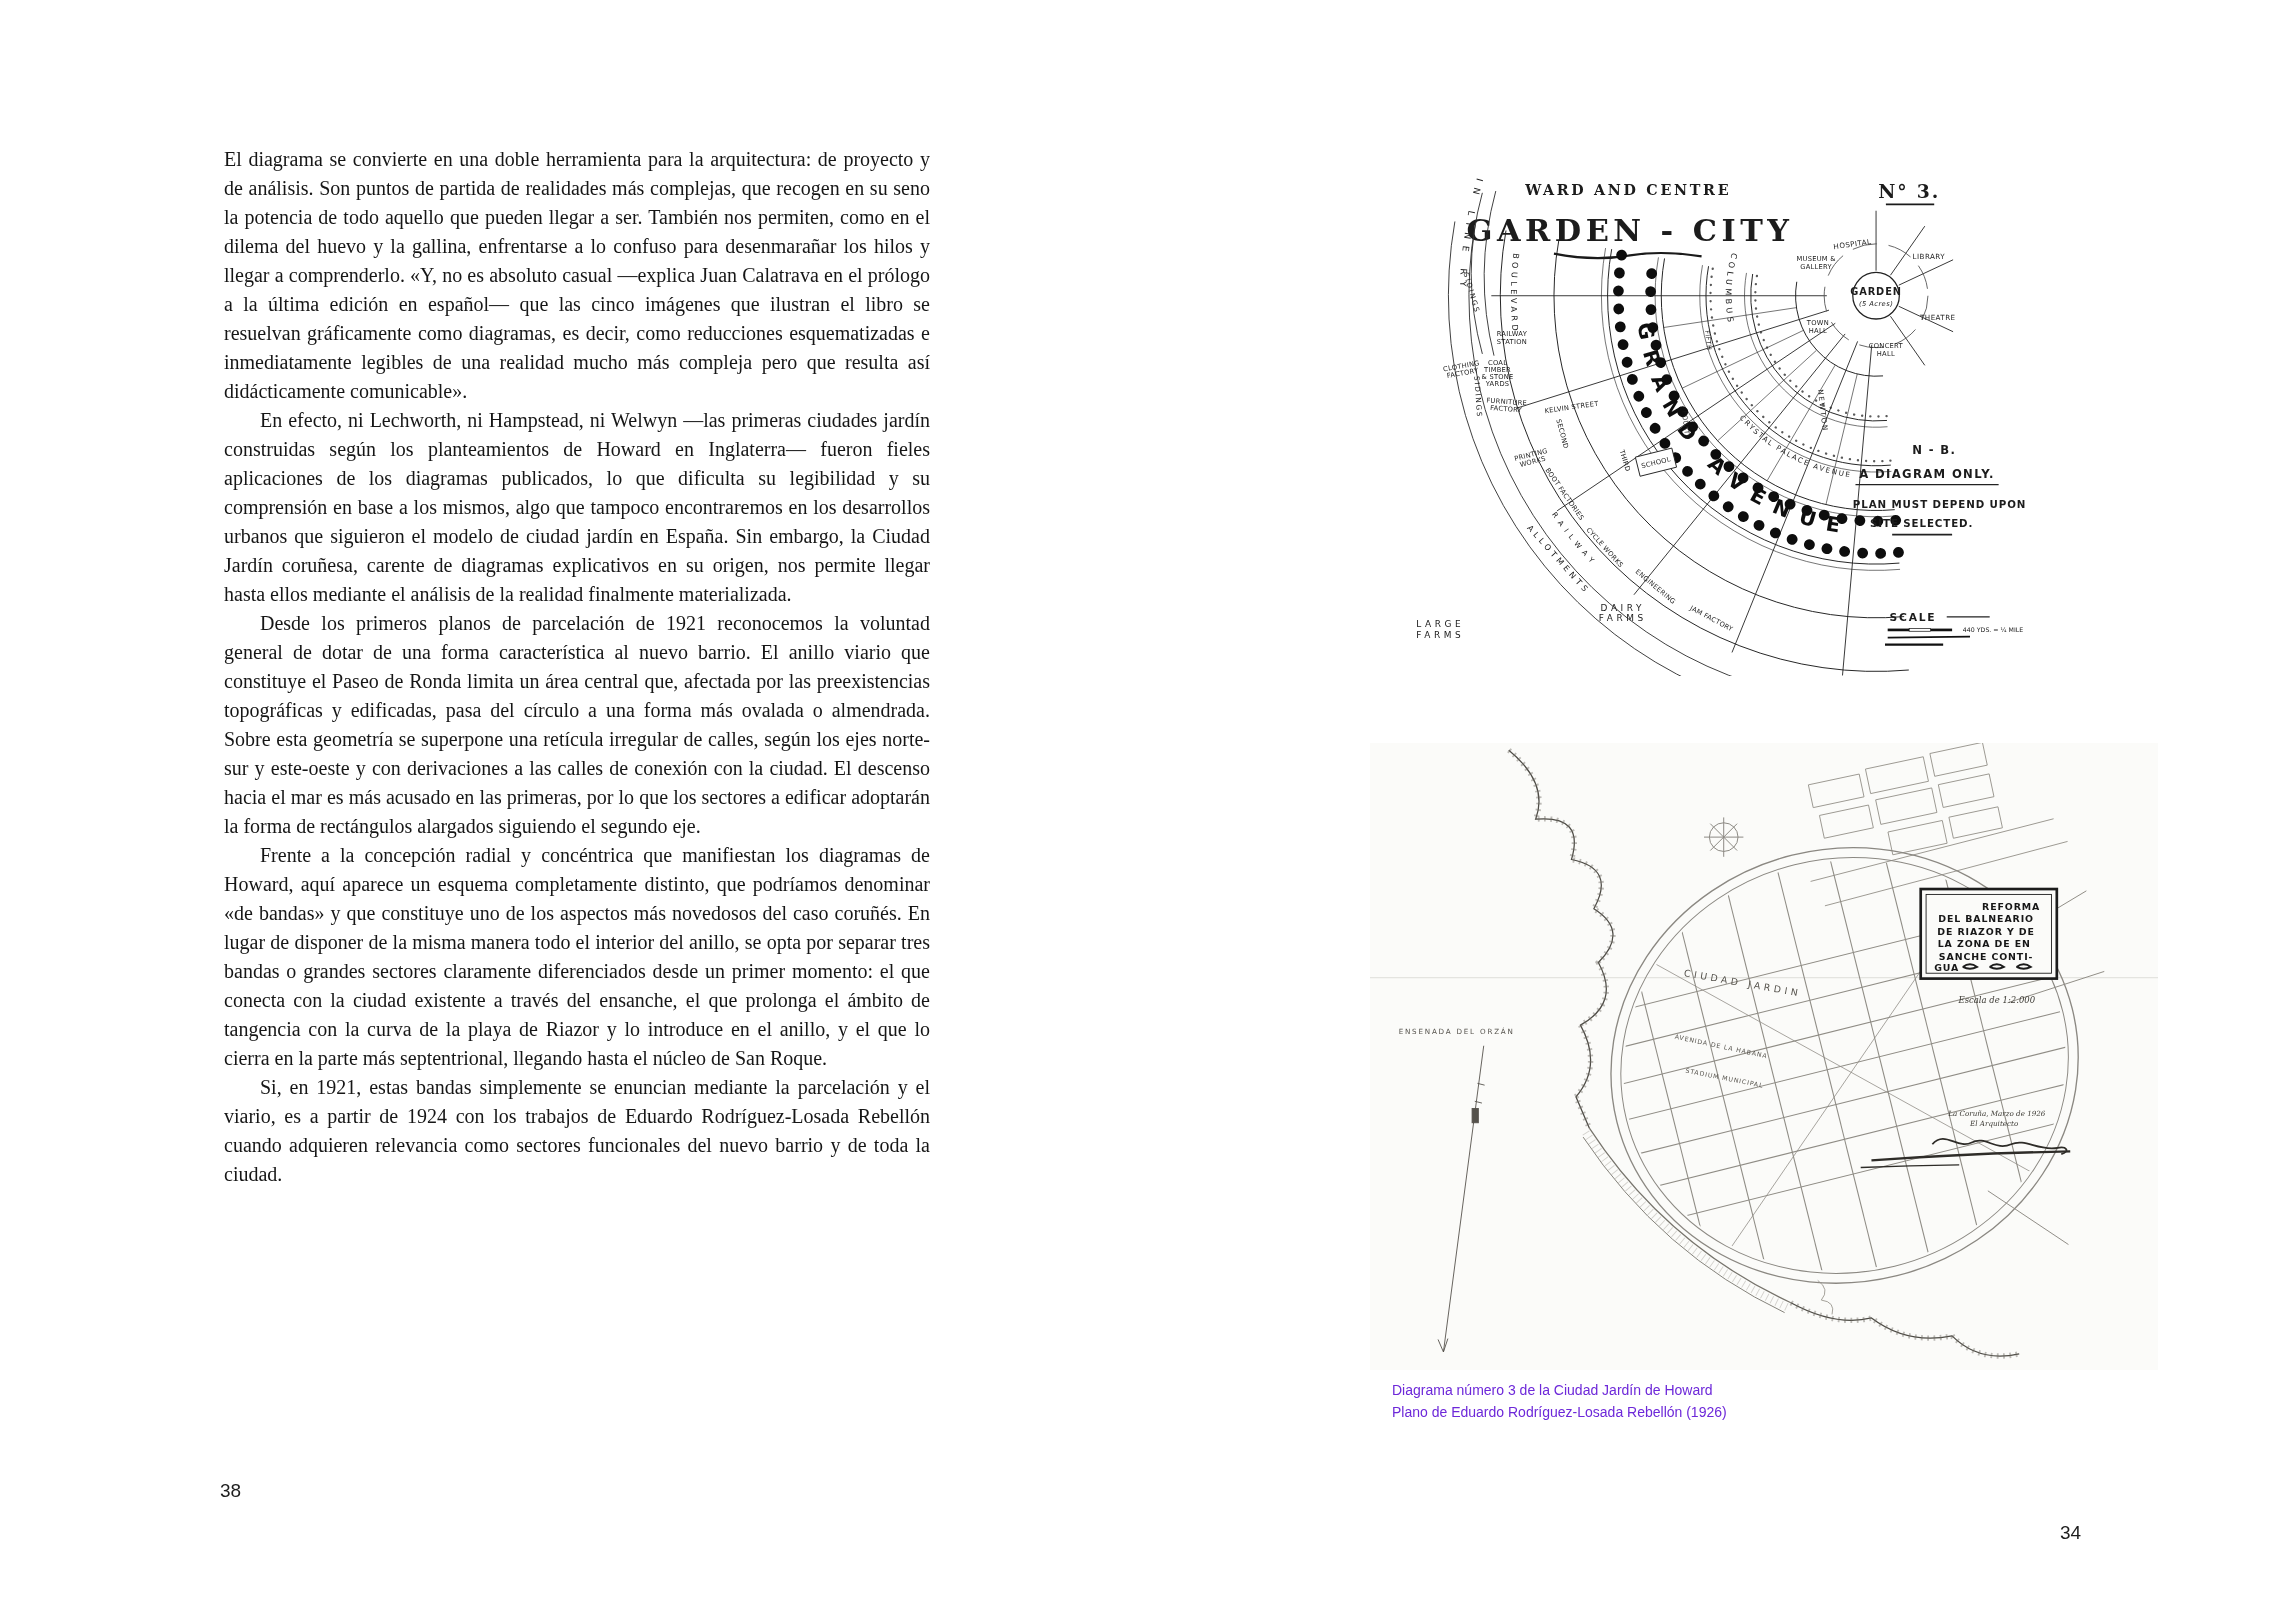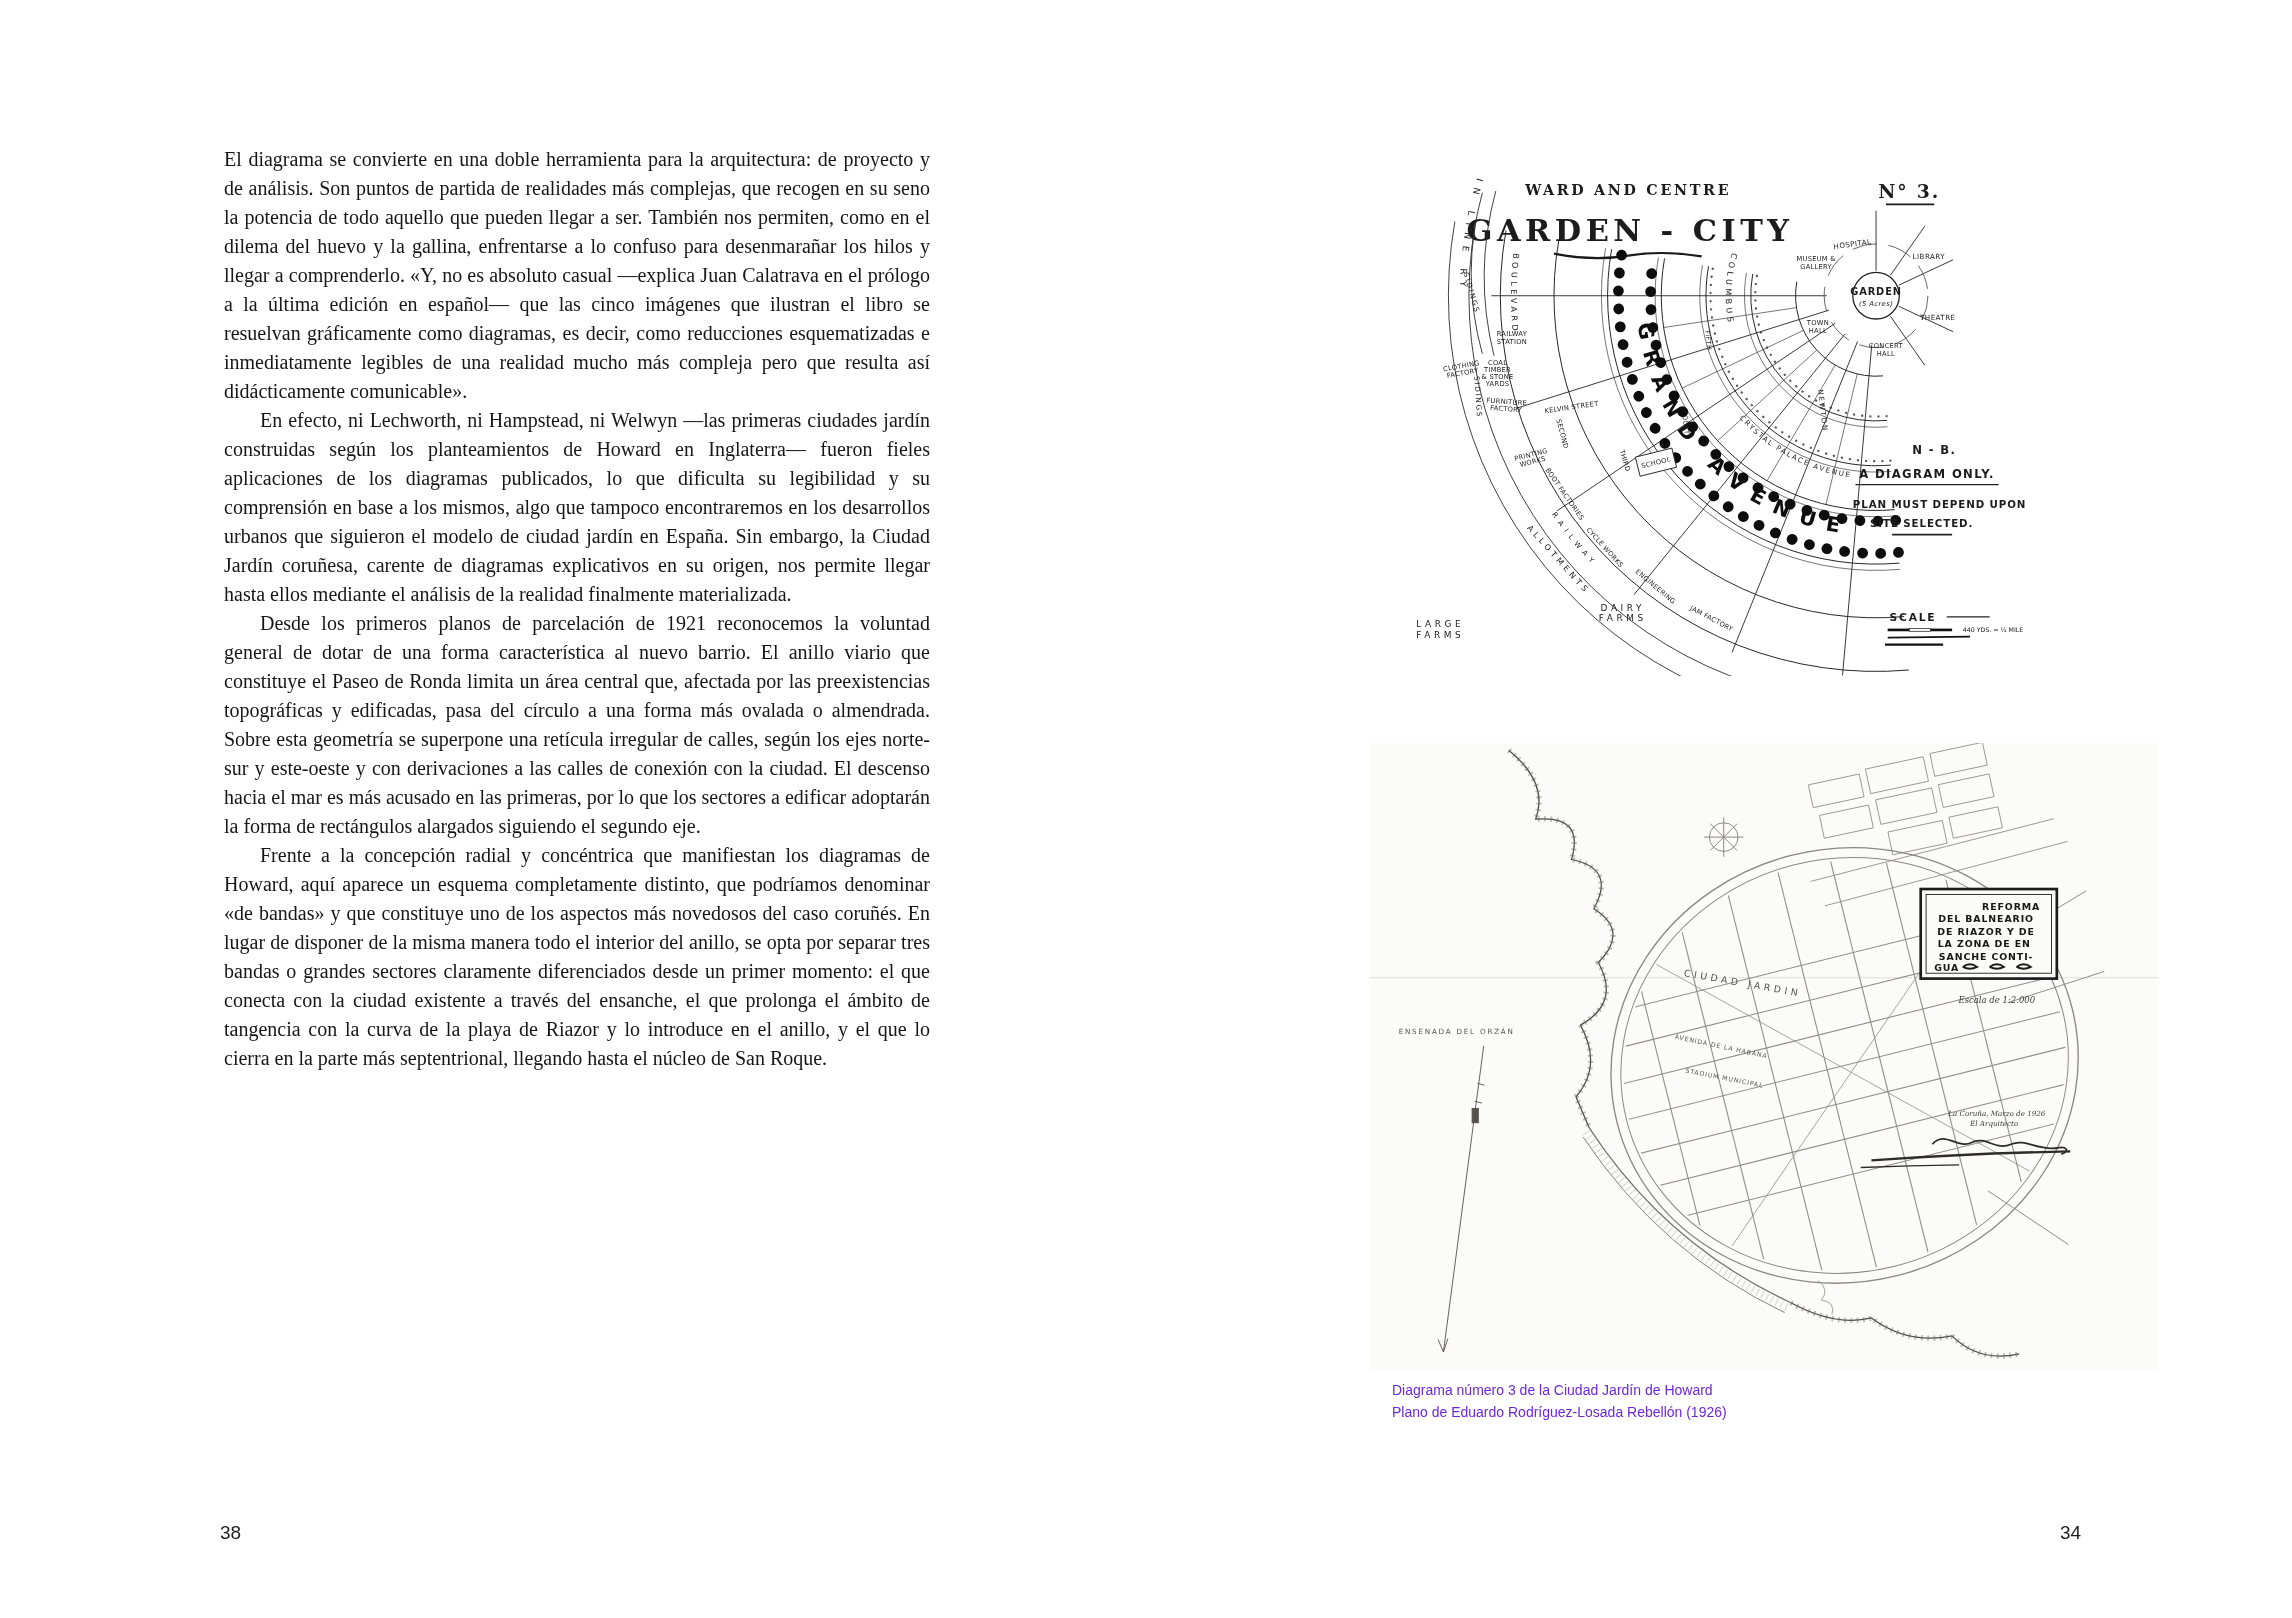--- a/index.html
+++ b/index.html
@@ -47,23 +47,24 @@
   .handsm{font-family:"DejaVu Serif",serif;font-style:italic;font-size:8px;fill:#3b3933;text-anchor:middle;}
 </style>
 </head>
 <body>
 
 <div class="abs" id="text-column">
   <p>El diagrama se convierte en una doble herramienta para la arquitectura: de proyecto y de análisis. Son puntos de partida de realidades más complejas, que recogen en su seno la potencia de todo aquello que pueden llegar a ser. También nos permiten, como en el dilema del huevo y la gallina, enfrentarse a lo confuso para desenmarañar los hilos y llegar a comprenderlo. «Y, no es absoluto casual —explica Juan Calatrava en el prólogo a la última edición en español— que las cinco imágenes que ilustran el libro se resuelvan gráficamente como diagramas, es decir, como reducciones esquematizadas e inmediatamente legibles de una realidad mucho más compleja pero que resulta así didácticamente comunicable».</p>
   <p class="ind">En efecto, ni Lechworth, ni Hampstead, ni Welwyn —las primeras ciudades jardín construidas según los planteamientos de Howard en Inglaterra— fueron fieles aplicaciones de los diagramas publicados, lo que dificulta su legibilidad y su comprensión en base a los mismos, algo que tampoco encontraremos en los desarrollos urbanos que siguieron el modelo de ciudad jardín en España. Sin embargo, la Ciudad Jardín coruñesa, carente de diagramas explicativos en su origen, nos permite llegar hasta ellos mediante el análisis de la realidad finalmente materializada.</p>
   <p class="ind">Desde los primeros planos de parcelación de 1921 reconocemos la voluntad general de dotar de una forma característica al nuevo barrio. El anillo viario que constituye el Paseo de Ronda limita un área central que, afectada por las preexistencias topográficas y edificadas, pasa del círculo a una forma más ovalada o almendrada. Sobre esta geometría se superpone una retícula irregular de calles, según los ejes norte-sur y este-oeste y con derivaciones a las calles de conexión con la ciudad. El descenso hacia el mar es más acusado en las primeras, por lo que los sectores a edificar adoptarán la forma de rectángulos alargados siguiendo el segundo eje.</p>
   <p class="ind">Frente a la concepción radial y concéntrica que manifiestan los diagramas de Howard, aquí aparece un esquema completamente distinto, que podríamos denominar «de bandas» y que constituye uno de los aspectos más novedosos del caso coruñés. En lugar de disponer de la misma manera todo el interior del anillo, se opta por separar tres bandas o grandes sectores claramente diferenciados desde un primer momento: el que conecta con la ciudad existente a través del ensanche, el que prolonga el ámbito de tangencia con la curva de la playa de Riazor y lo introduce en el anillo, y el que lo cierra en la parte más septentrional, llegando hasta el núcleo de San Roque.</p>
+  <p class="ind">Si, en 1921, estas bandas simplemente se enuncian mediante la parcelación y el viario, es a partir de 1924 con los trabajos de Eduardo Rodríguez-Losada Rebellón cuando adquieren relevancia como sectores funcionales del nuevo barrio y de toda la ciudad.</p>
 </div>
 
-<div class="abs pagenum" style="left:220px;top:1522px;text-align:right;">38</div>
+<div class="abs pagenum" style="left:220px;top:1480px;text-align:right;">38</div>
 <div class="abs pagenum" style="left:2060px;top:1522px;">34</div>
 
 <svg class="abs" style="left:1397px;top:166px;" width="806" height="510" viewBox="0 0 900 570">
   <defs>
     <path id="arcGrand" d="M 271.1 98.5 A 268 268 0 0 0 558.4 411.9"></path>
     <path id="arcColumbus" d="M 377.1 87.5 A 168 168 0 0 0 397.4 241.4"></path>
     <path id="arcBoulevard" d="M 135.9 60.1 A 408 408 0 0 0 189.0 361.2"></path>
     <path id="arcCrystal" d="M 378.0 276.8 A 205 205 0 0 0 517.1 349.2"></path>
     <path id="arcMainline" d="M 88.0 16.9 A 465 465 0 0 0 268.2 525.8"></path>
     <path id="arcRailway" d="M 104.6 220.9 A 437 437 0 0 0 316.5 523.4"></path>

